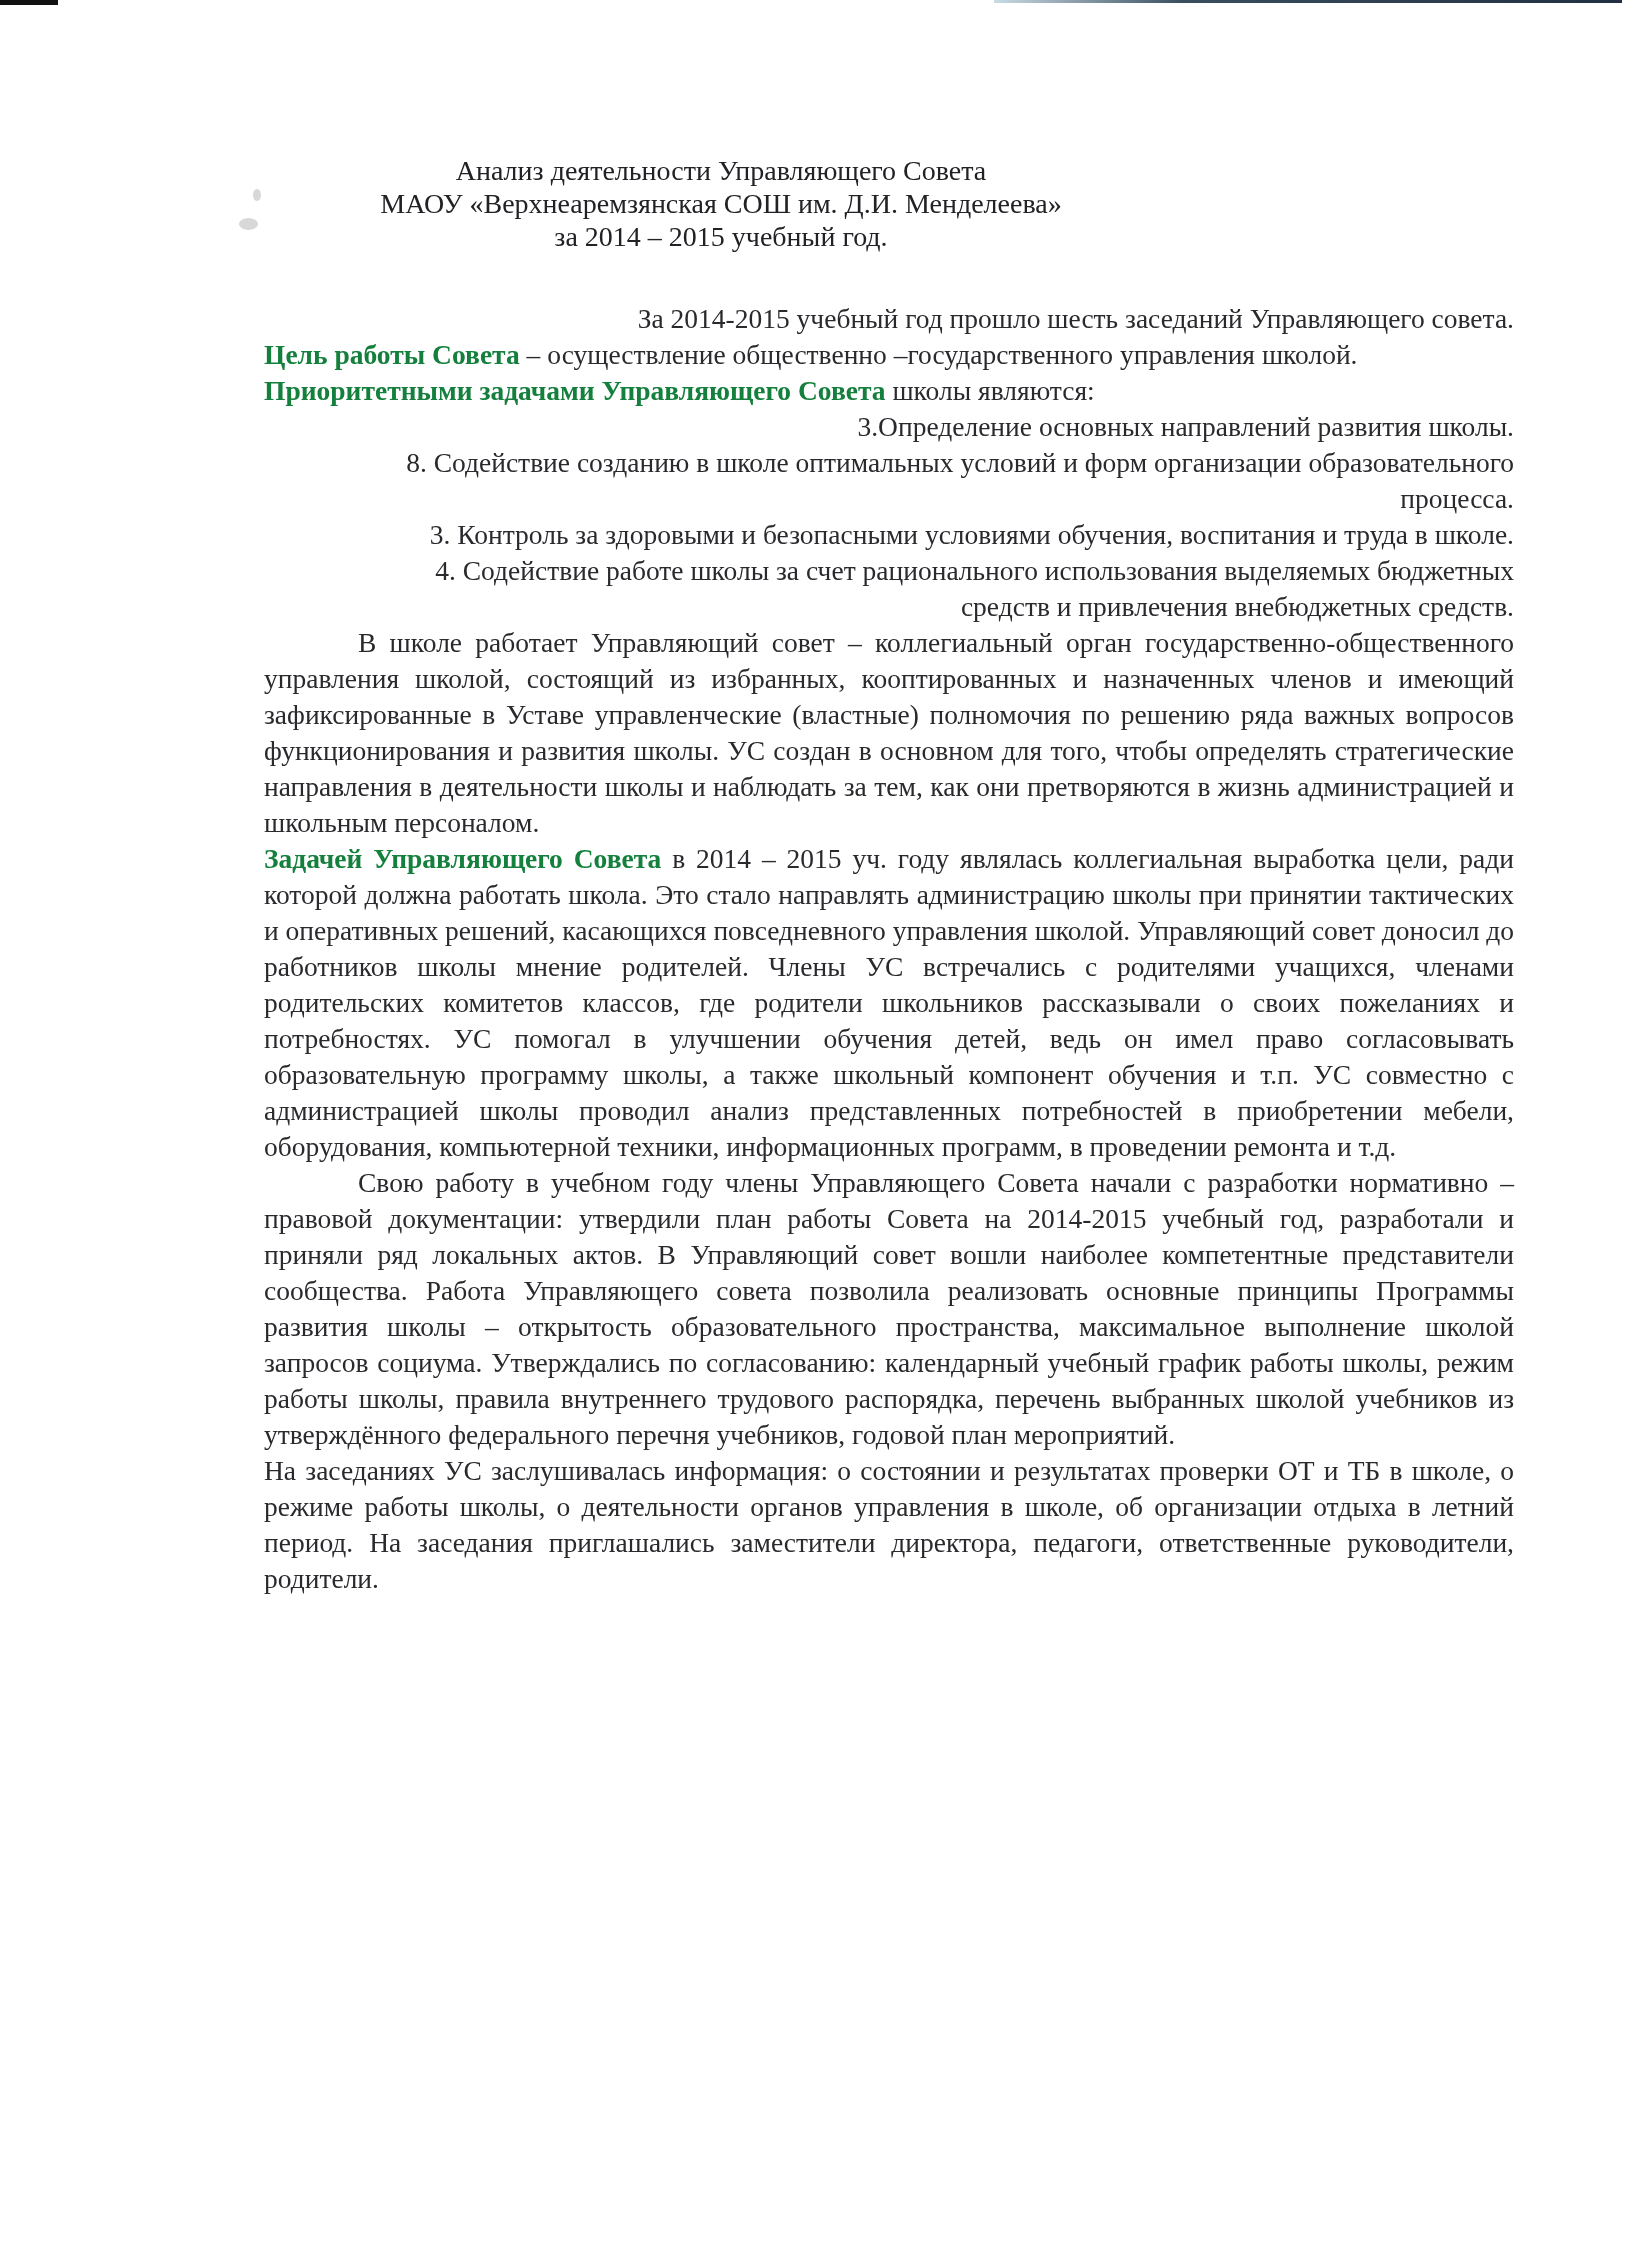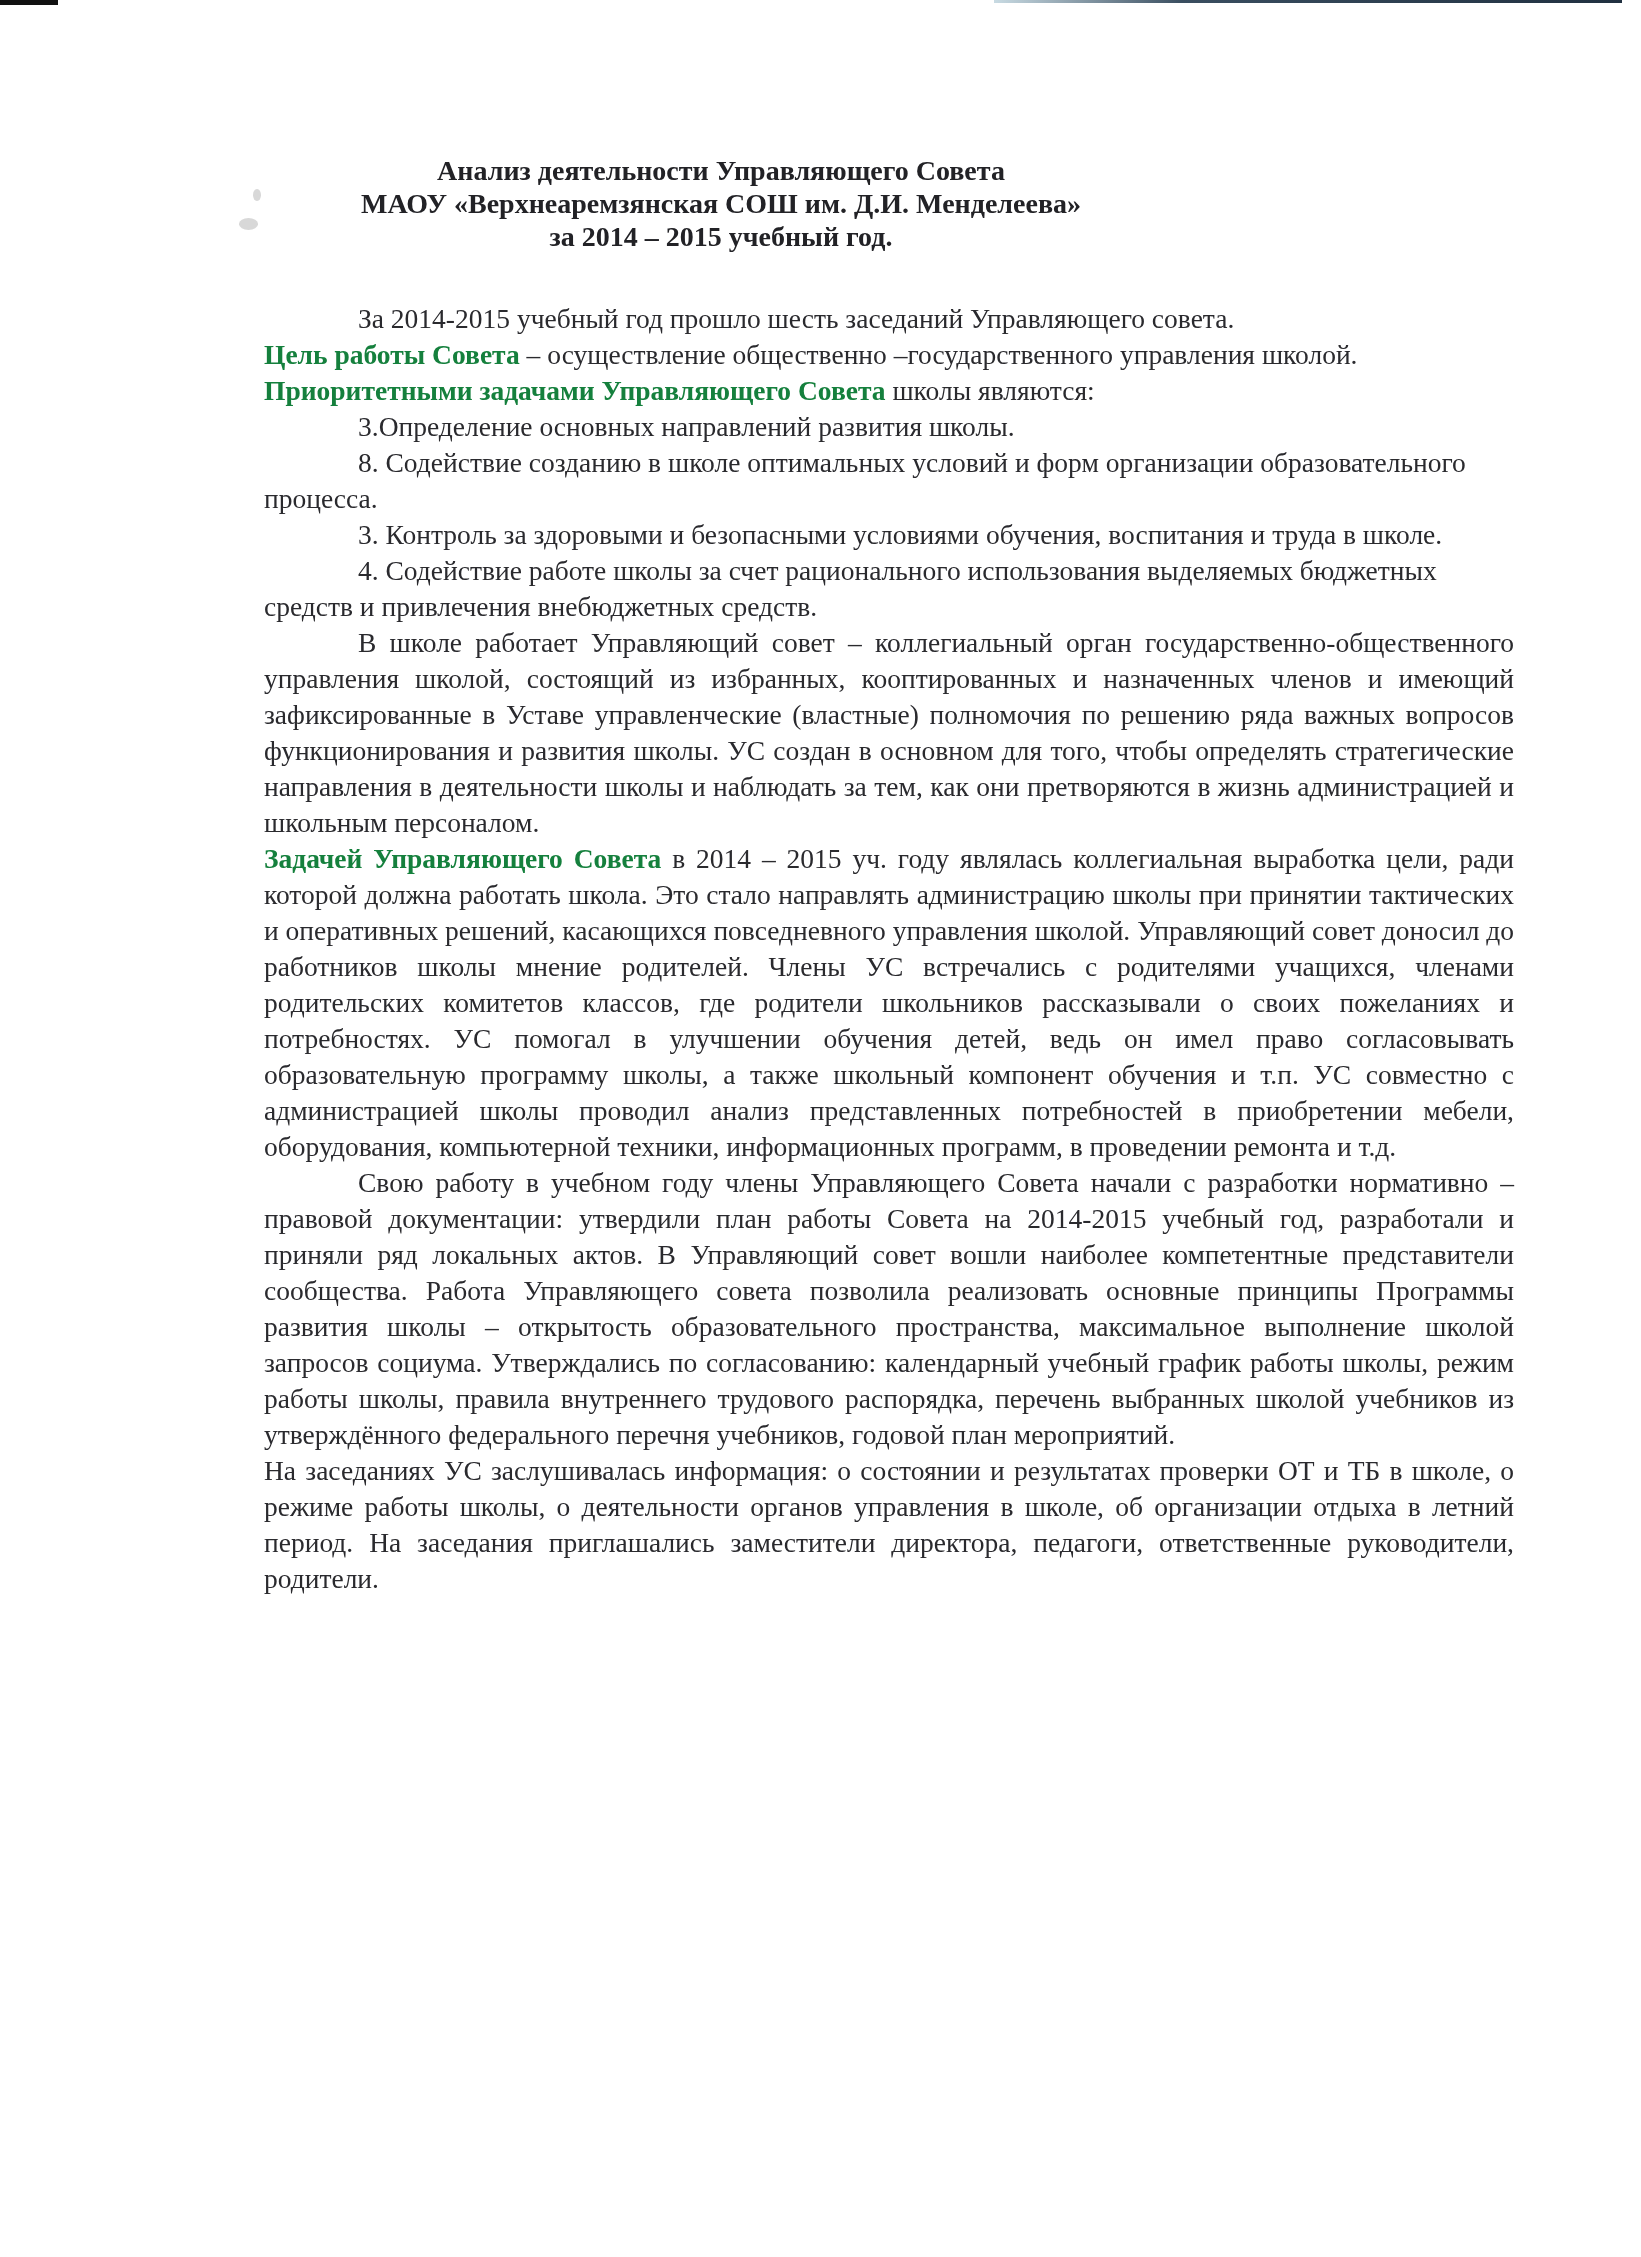--- a/index.html
+++ b/index.html
@@ -6,29 +6,29 @@
   body {
     width: 1641px; height: 2257px; background: #ffffff; position: relative; overflow: hidden;
     font-family: "Liberation Serif", "DejaVu Serif", serif; color: #2a2a2e;
   }
   .scan-bar-left { position: absolute; left: 0; top: 0; width: 58px; height: 4.8px; background: #111; }
   .scan-bar-top { position: absolute; left: 994px; top: 0; width: 628px; height: 2.9px;
     background: linear-gradient(90deg, #c9dbe3, #3a4e60 30%, #203040 100%); }
   .smudge { position: absolute; background: #c8c8c8; border-radius: 50%; opacity: .7; }
   .title {
     position: absolute; left: 0; width: 1413px; top: 154px; text-align: center;
-    font-weight: bold; font-size: 28px; line-height: 33px; color: #222226;
+    font-weight: normal; font-size: 28px; line-height: 33px; color: #222226;
   }
   .title div { padding-left: 29px; }
   .body {
     position: absolute; left: 264px; top: 301px; width: 1250px;
     font-size: 27.5px; line-height: 36px;
   }
   .body p { margin: 0; }
-  .ind { text-indent: 94px; }
+  .ind { text-indent: 94px; text-align: right; }
   .just { text-align: justify; text-align-last: left; }
   b { font-weight: bold; color: #15803d; }
 </style>
 </head>
 <body>
 
 <div class="scan-bar-left"></div>
 <div class="scan-bar-top"></div>
 <div class="smudge" style="left:253px;top:189px;width:7.7px;height:11.6px;"></div>
 <div class="smudge" style="left:239px;top:218px;width:19.3px;height:11.6px;"></div>

